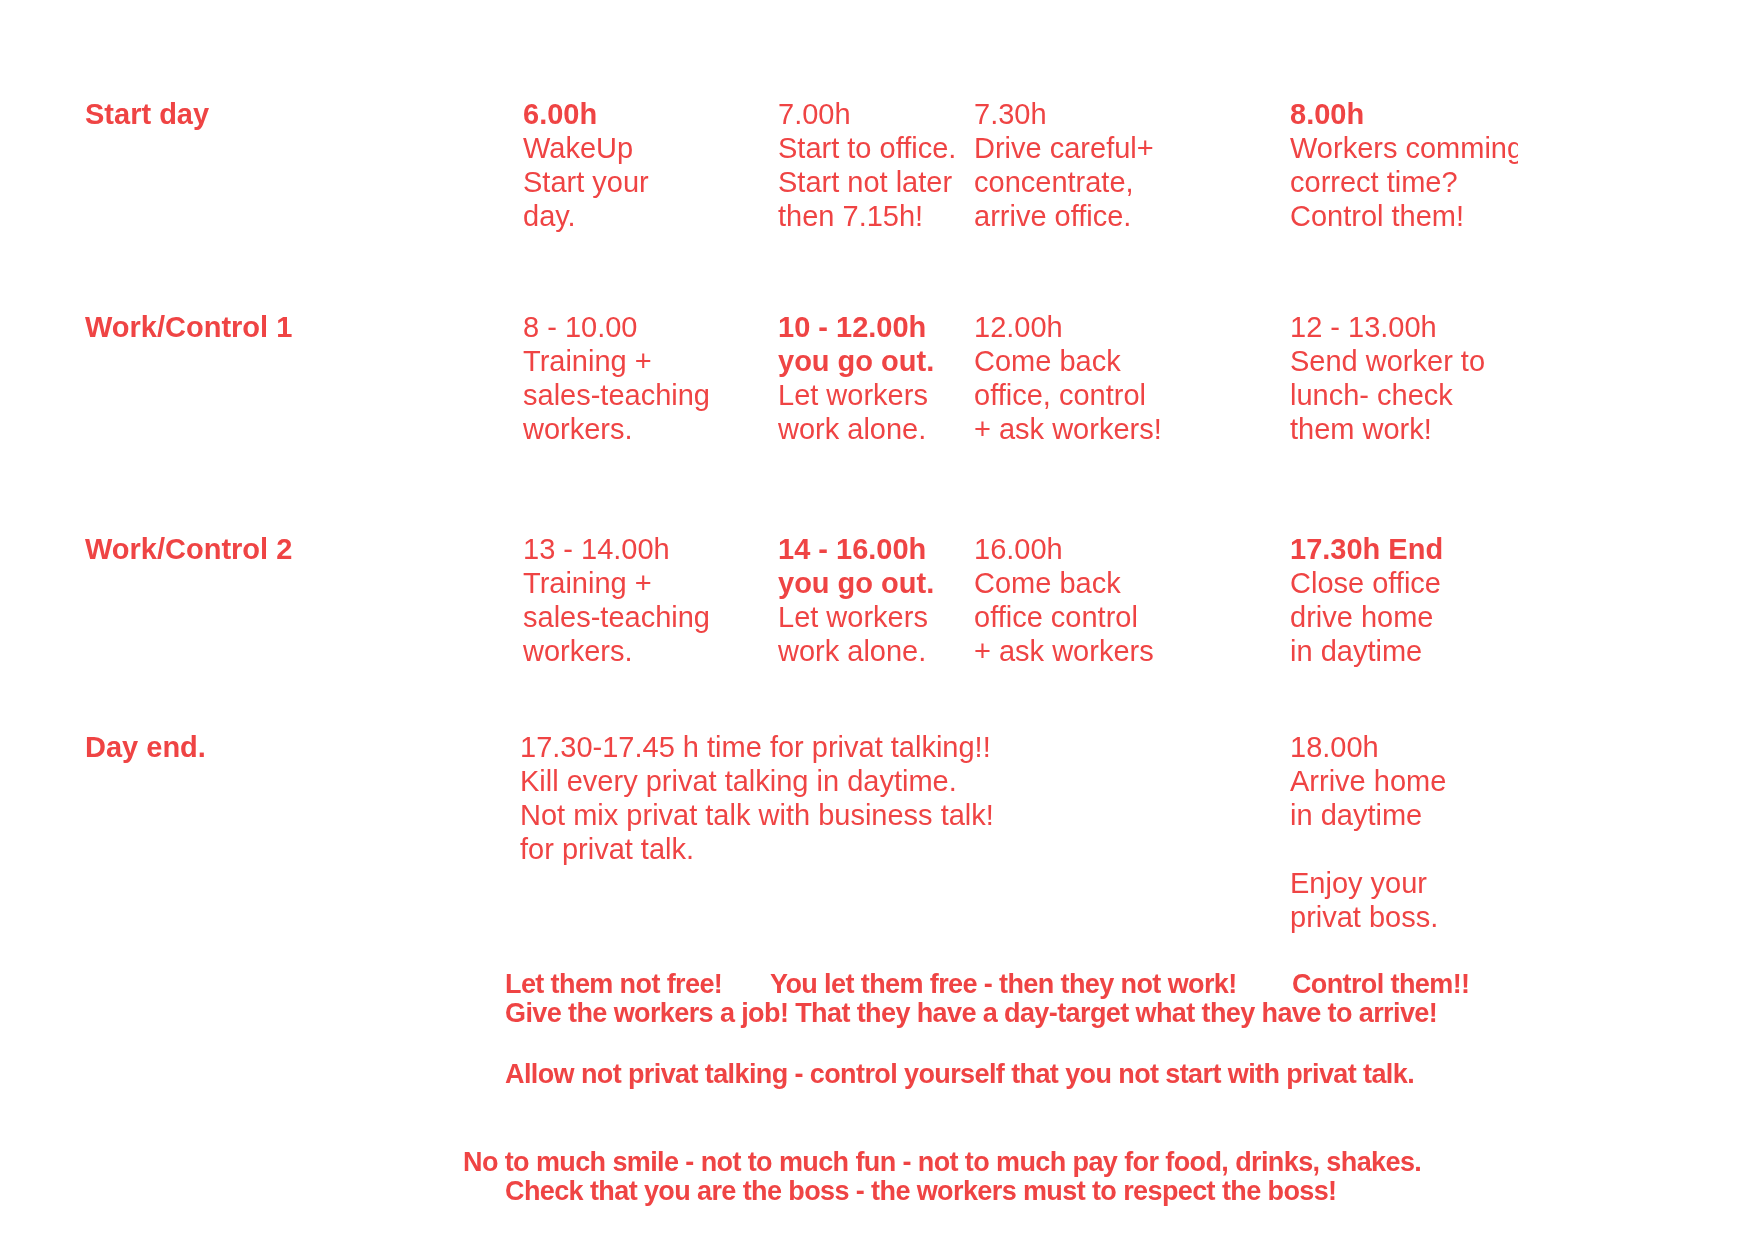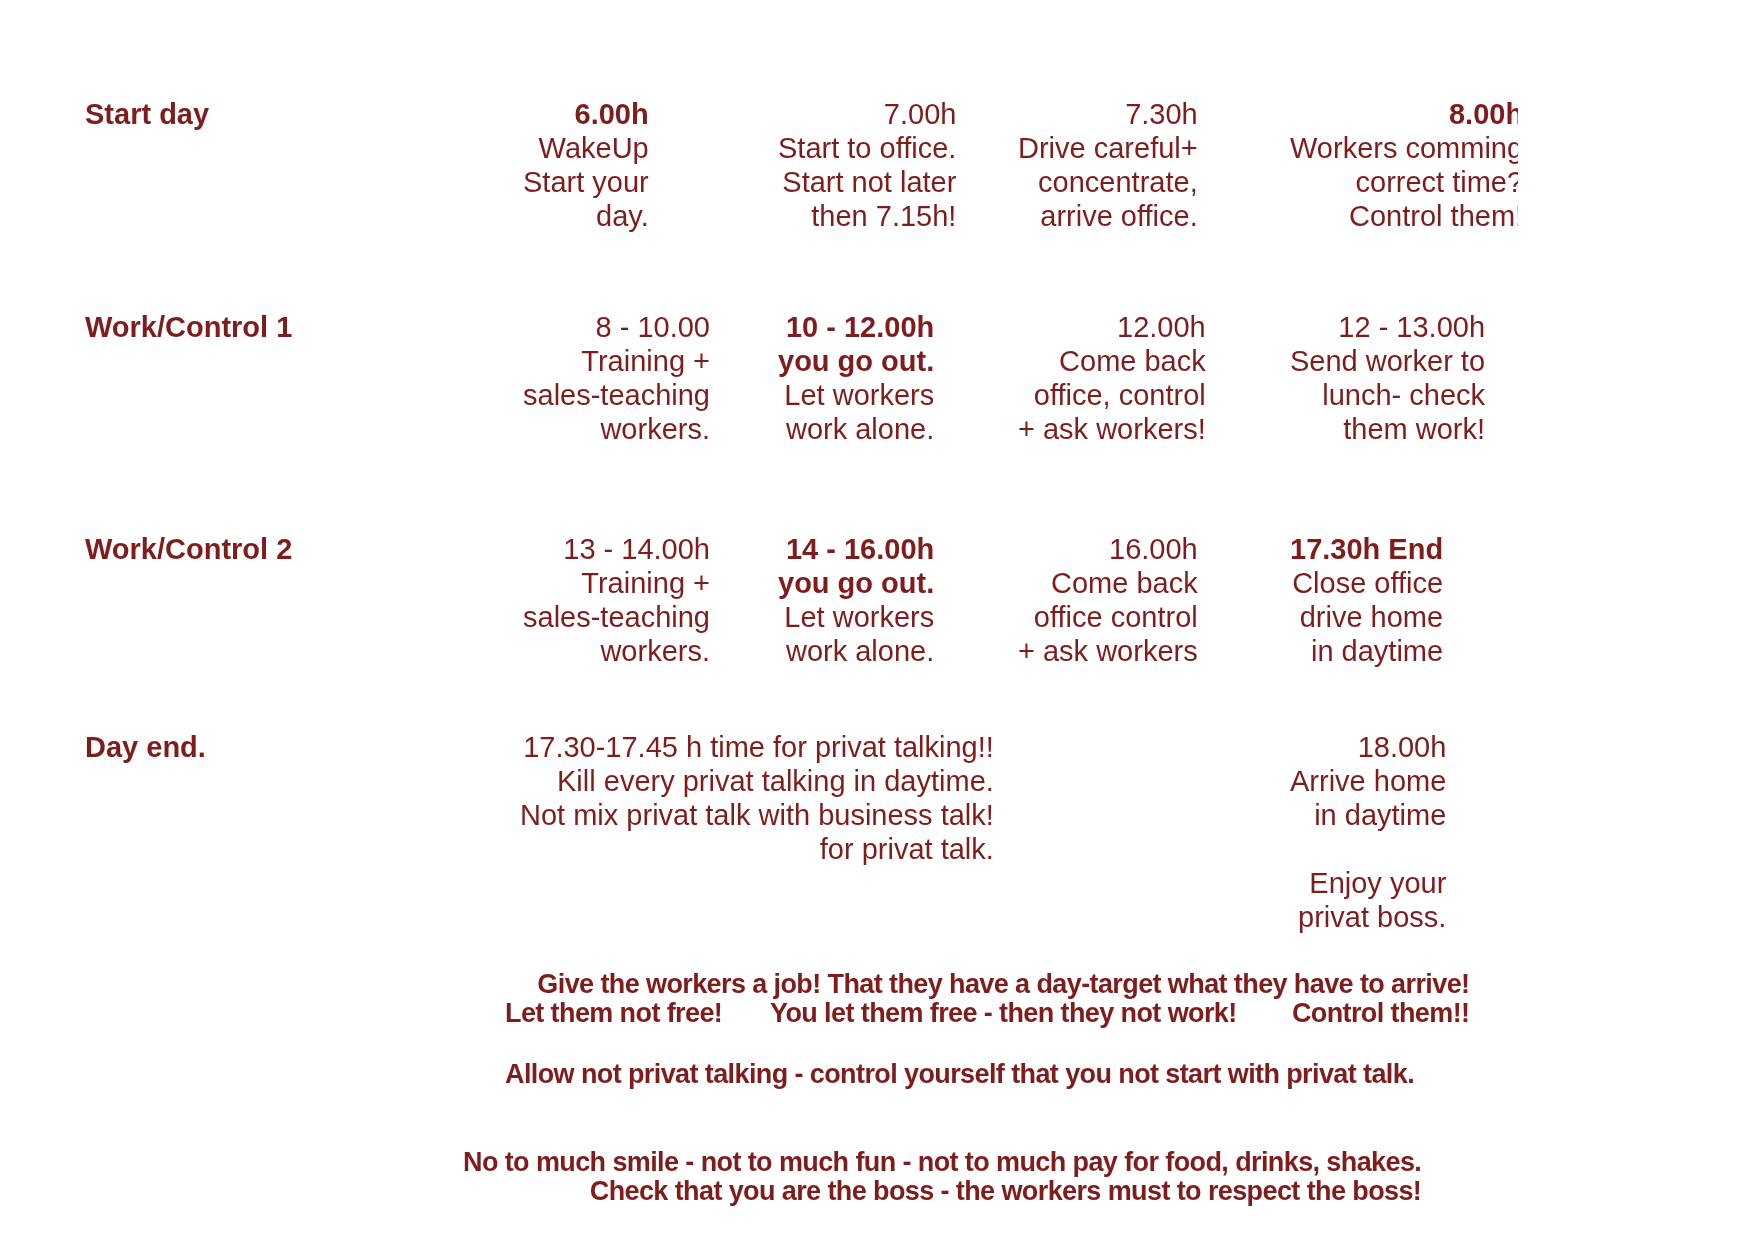--- a/index.html
+++ b/index.html
@@ -2,36 +2,35 @@
 <html><head>
 <meta charset="utf-8">
 <style>
   html,body{margin:0;padding:0;background:#ffffff;}
   .sheet{
     position:relative;
     width:1518px;height:1240px;
     background:#ffffff;
     overflow:hidden;
     font-family:"Liberation Sans","DejaVu Sans",sans-serif;
-    color:#7f1d1d;
-    text-align:right;
+    color:#ef4444;
   }
   .row{position:absolute;left:0;width:100%;}
   .r1{top:97px}
   .r2{top:310px}
   .r3{top:532px}
   .r4{top:730px}
   .rlabel{
     position:absolute;left:85px;top:0;
     font-size:29px;line-height:34px;font-weight:bold;white-space:pre;
   }
   .cell{position:absolute;top:0;}
   .c1{left:523px}
   .c2{left:778px}
-  .c3{left:1018px}
+  .c3{left:974px}
   .c4{left:1290px}
   .dmain{left:520px}
   .line{
     font-size:29px;line-height:34px;
     white-space:pre;min-height:34px;
   }
   .b{font-weight:bold;}
   .note{position:absolute;left:505px;}
   .n1{top:970px}
   .n2{top:1060px}
@@ -143,22 +142,22 @@
       <div class="line">18.00h</div>
       <div class="line">Arrive home</div>
       <div class="line">in daytime</div>
       <div class="line"></div>
       <div class="line">Enjoy your</div>
       <div class="line">privat boss.</div>
     </div>
   </div>
 
   <div class="note n1">
+    <div class="nline">Let them not free!       You let them free - then they not work!        Control them!!</div>
     <div class="nline">Give the workers a job! That they have a day-target what they have to arrive!</div>
-    <div class="nline">Let them not free!       You let them free - then they not work!        Control them!!</div>
   </div>
   <div class="note n2">
     <div class="nline">Allow not privat talking - control yourself that you not start with privat talk.</div>
   </div>
   <div class="note n3">
     <div class="nline outdent">No to much smile - not to much fun - not to much pay for food, drinks, shakes.</div>
     <div class="nline">Check that you are the boss - the workers must to respect the boss!</div>
   </div>
 
 </div>

